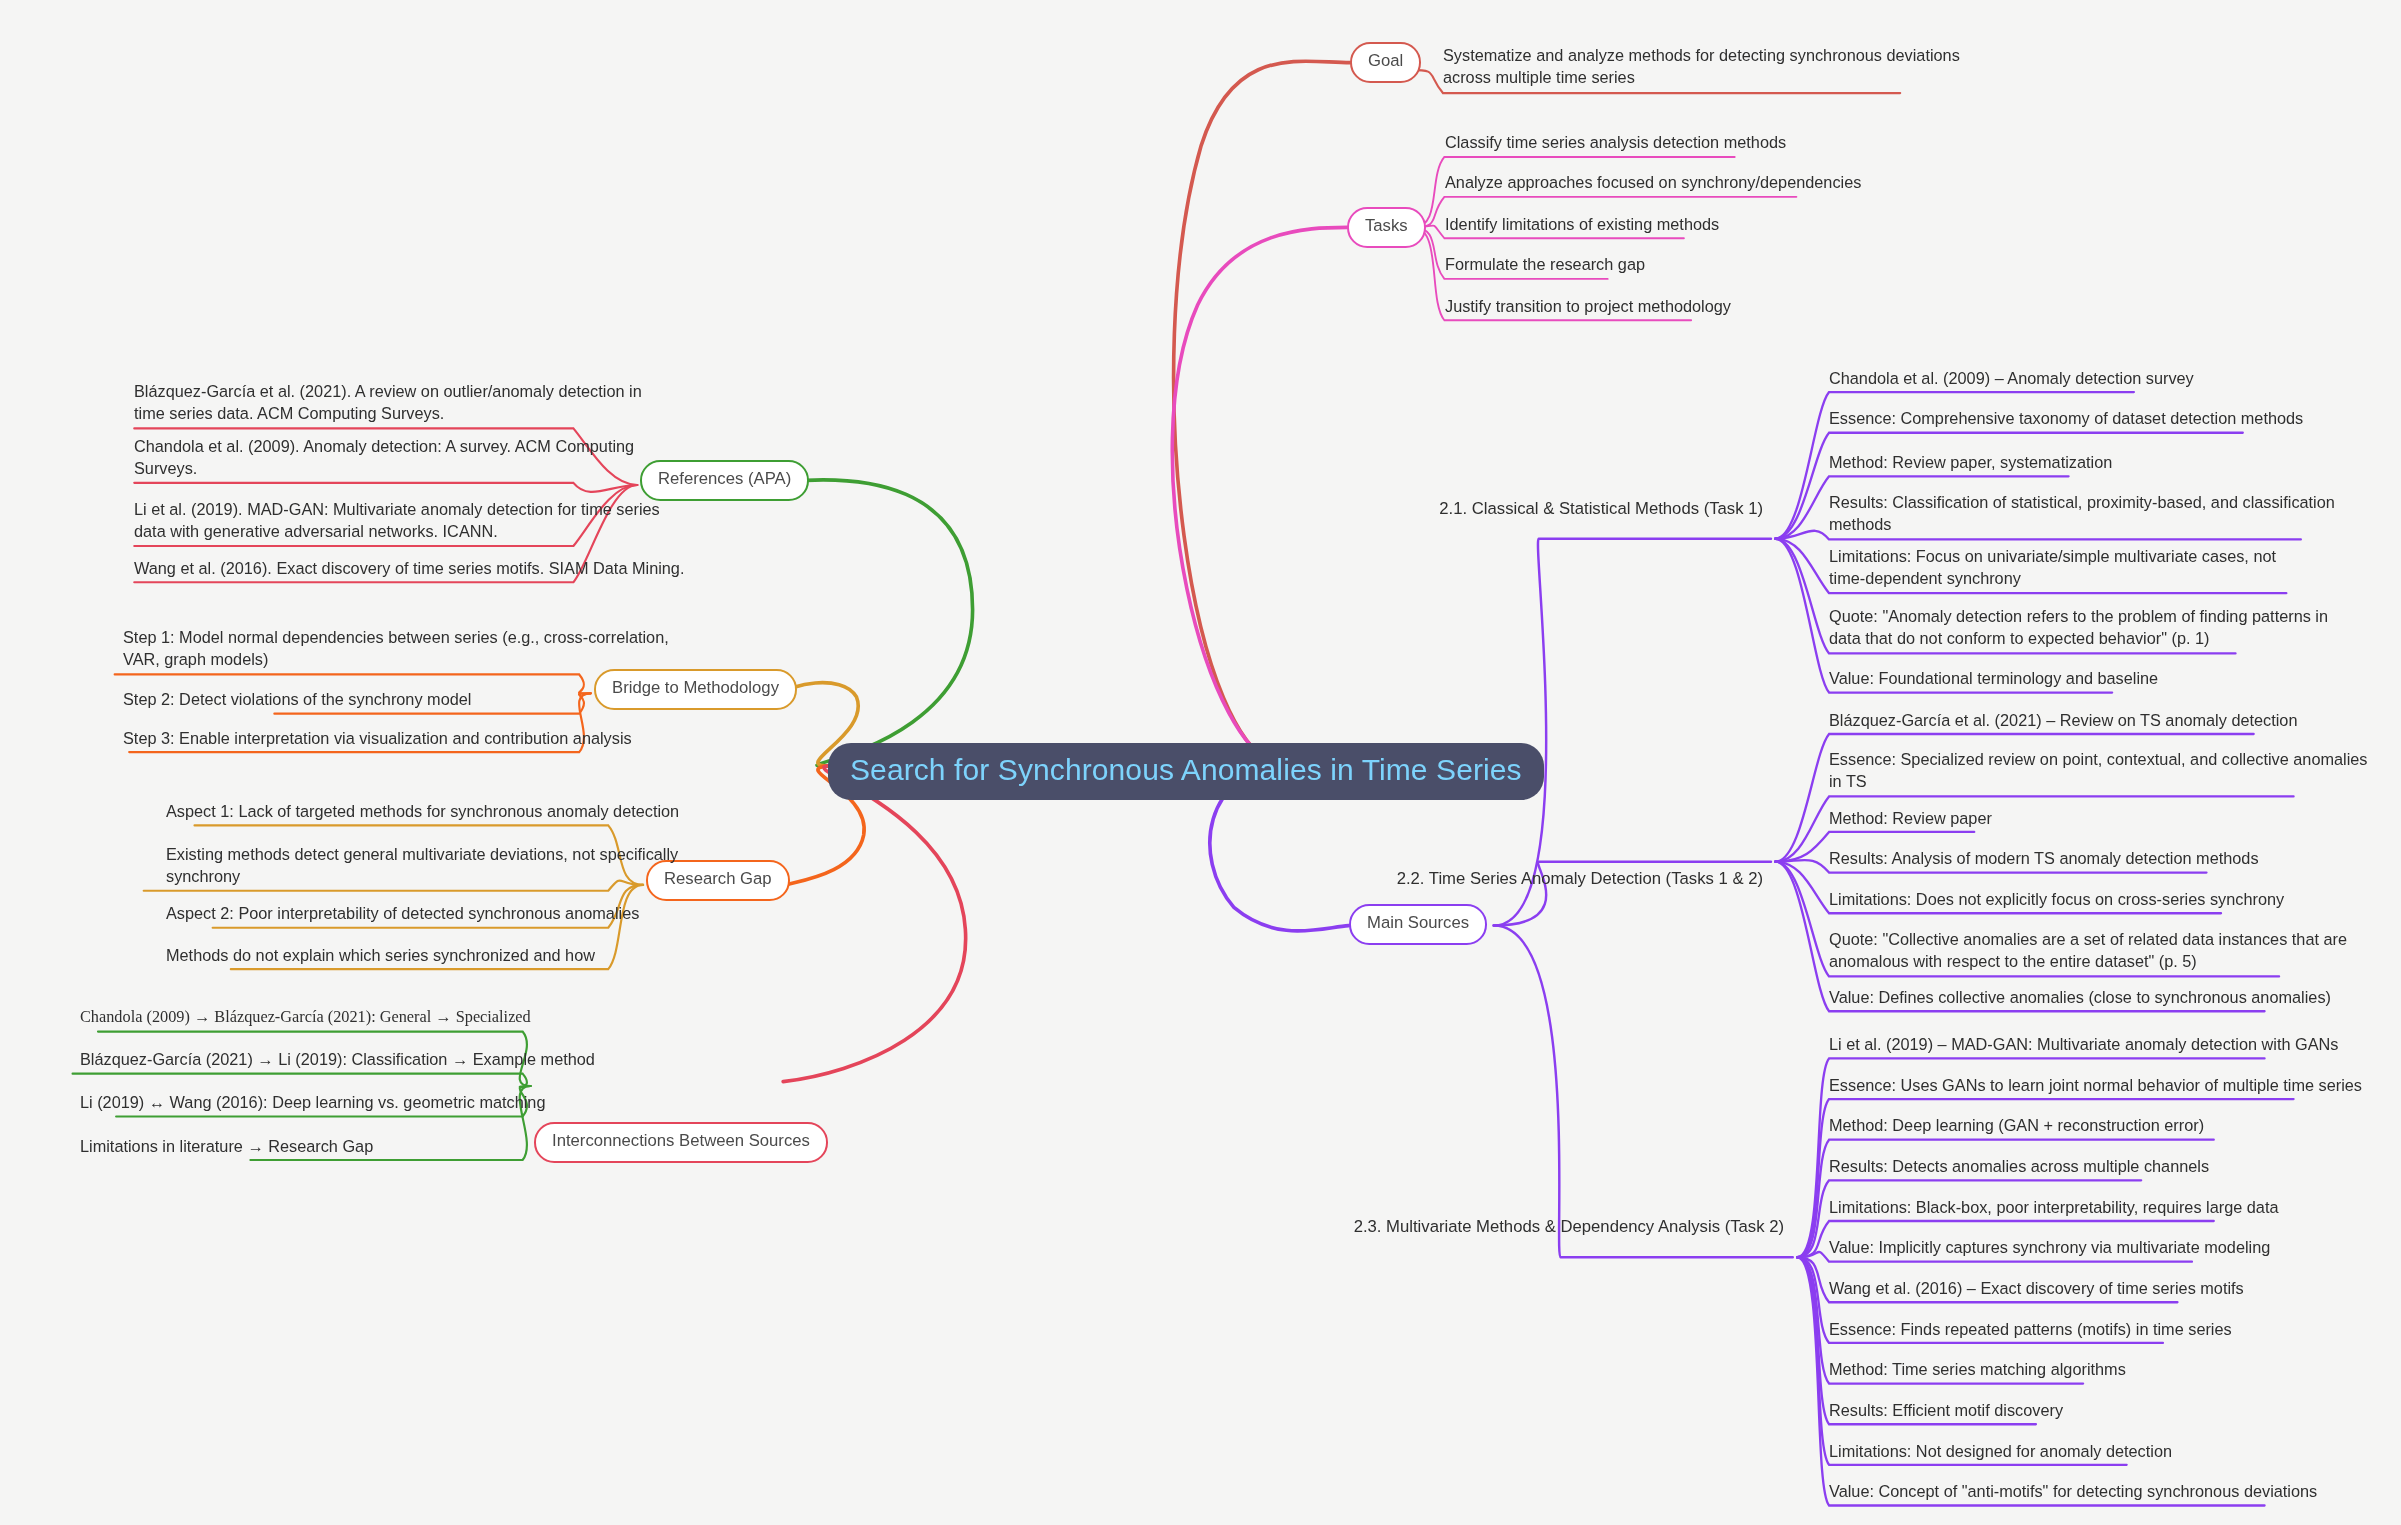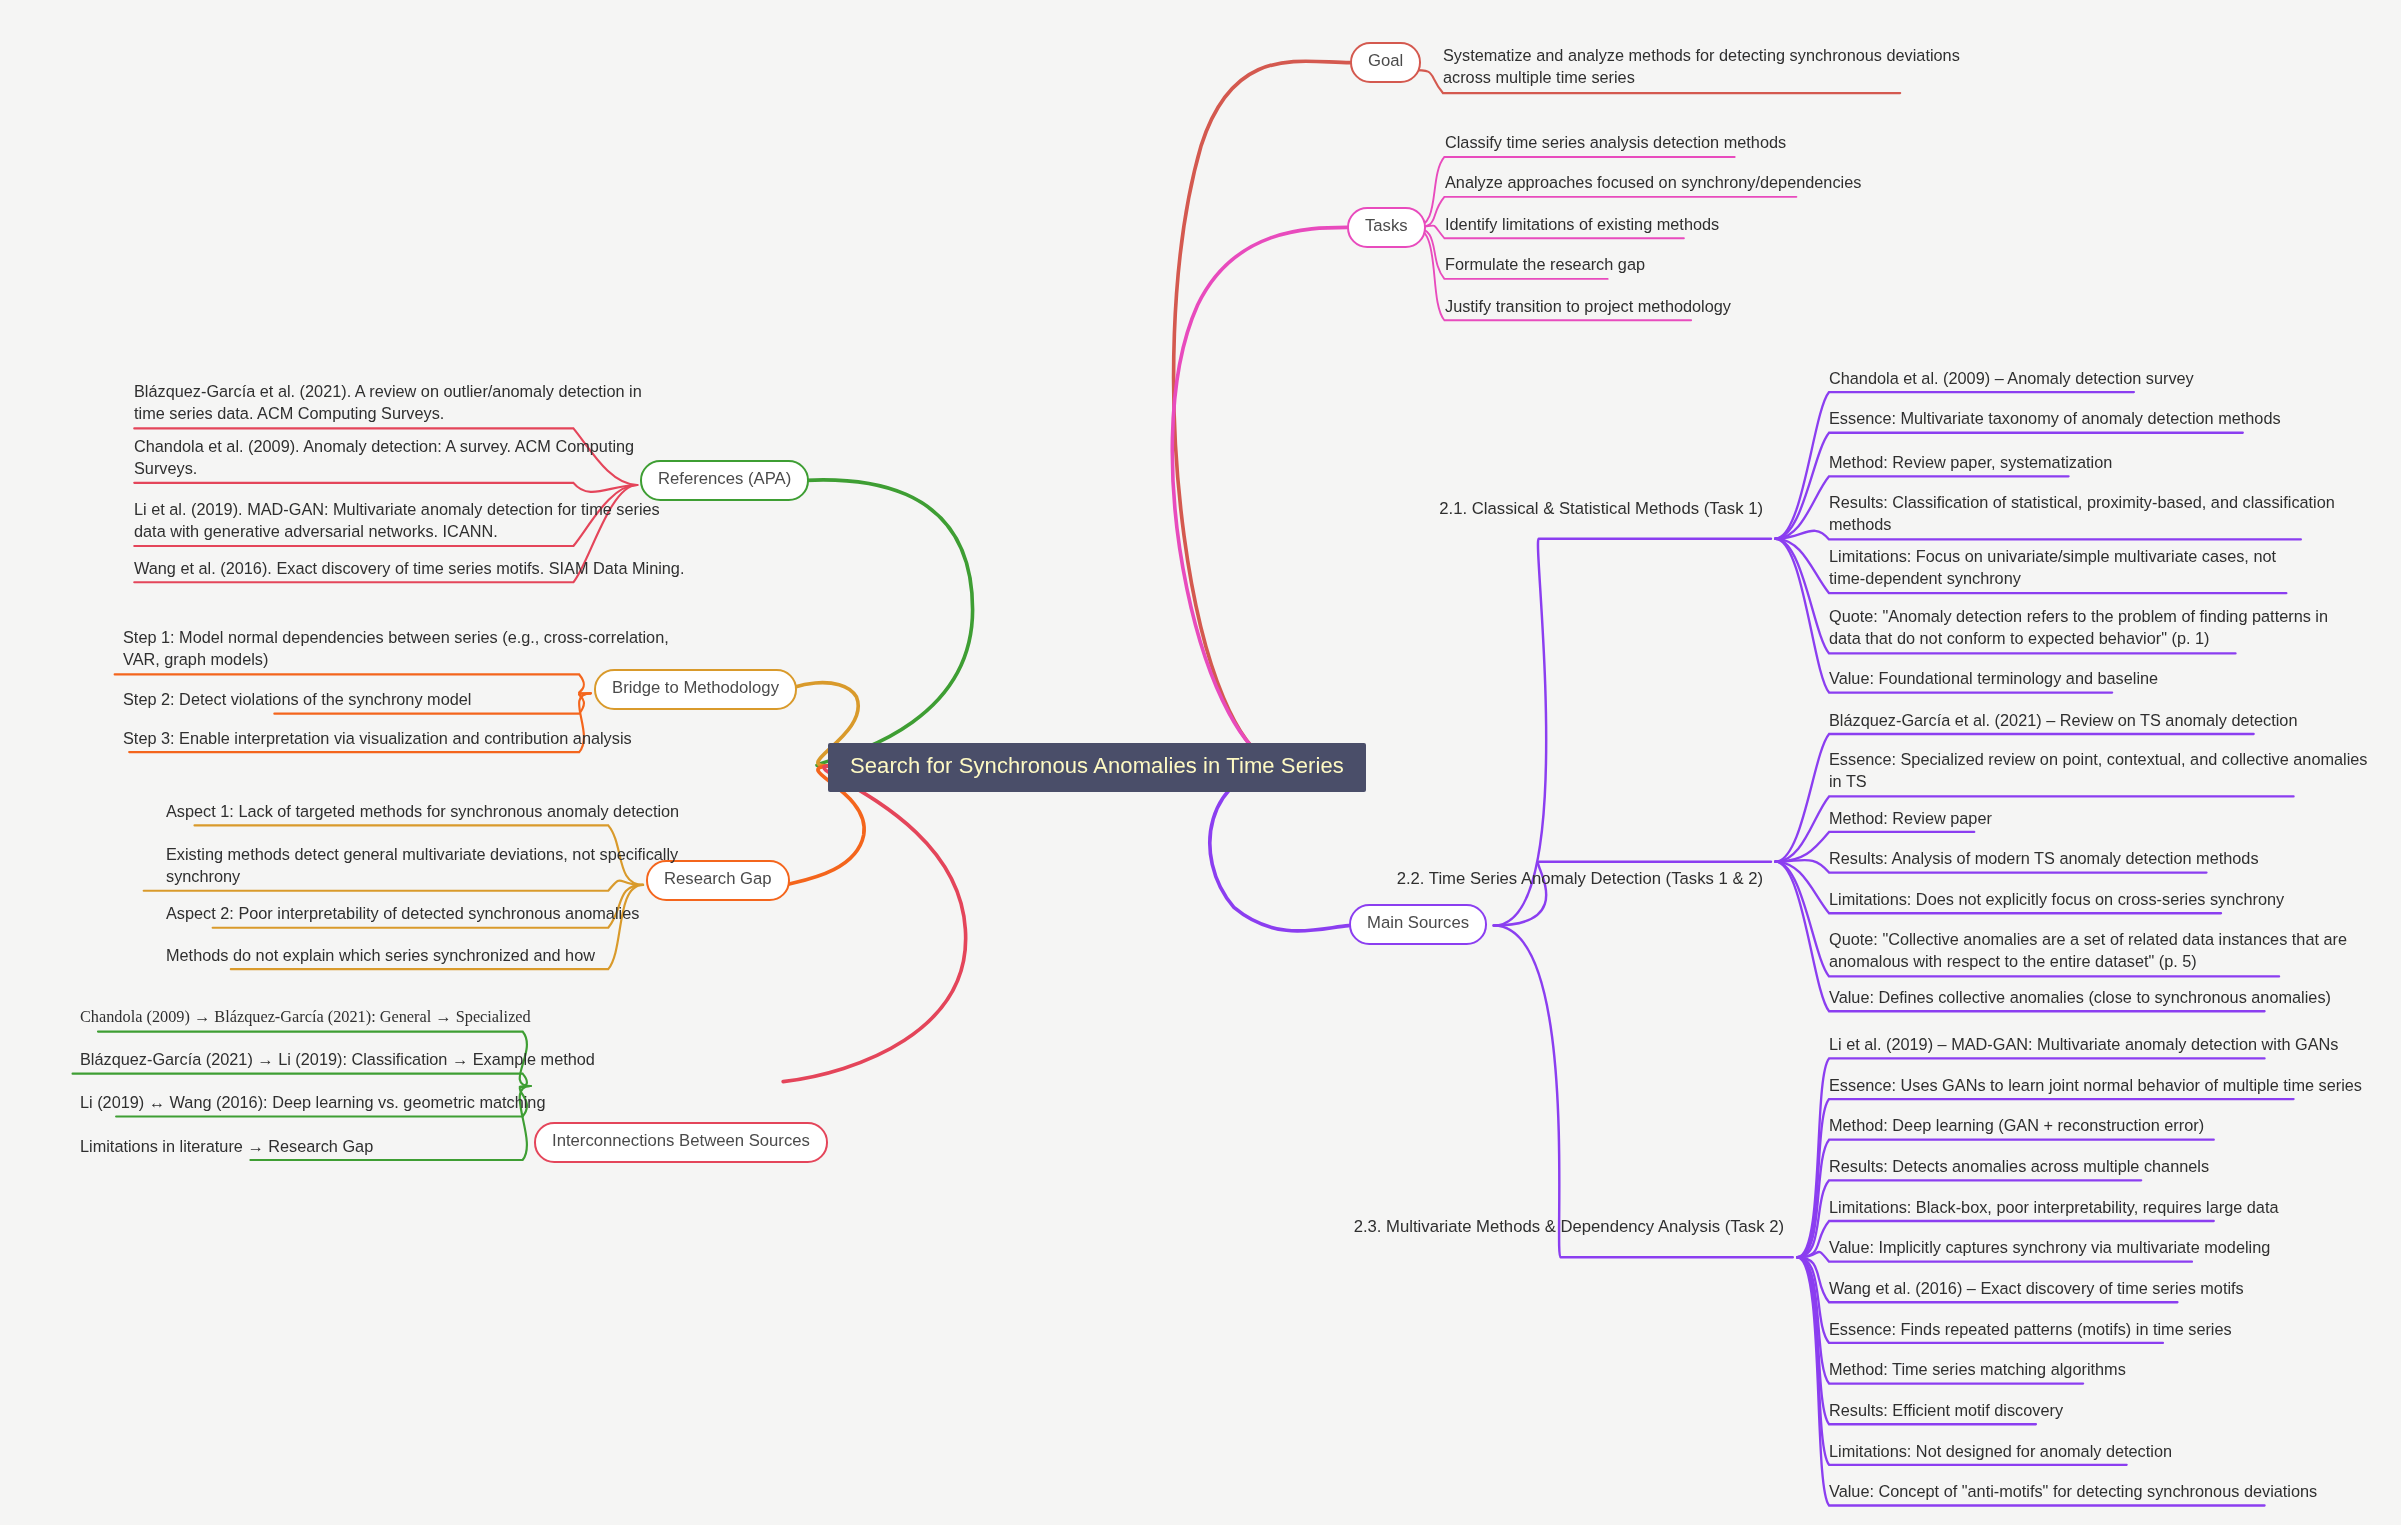--- a/index.html
+++ b/index.html
@@ -5,22 +5,22 @@
   html,body{margin:0;padding:0;background:#f5f5f4;}
   body{width:2401px;height:1526px;position:relative;overflow:hidden;
        font-family:"Liberation Sans",sans-serif;}
   #canvas{position:absolute;left:0;top:0;width:2401px;height:1526px;}
   svg.wires{position:absolute;left:0;top:0;width:2401px;height:1526px;pointer-events:none;}
 
   .node{position:absolute;box-sizing:border-box;}
 
   
   .root{
-    background:#4a4e69;color:#fef9c3;border-radius:2px;
-    font-size:22px;line-height:1;letter-spacing:0.1px;
+    background:#4a4e69;color:#7dd3fc;border-radius:23px;
+    font-size:30px;line-height:1;letter-spacing:0.1px;
     padding:12.3px 22px 14.5px 22px;white-space:nowrap;
   }
 
   
   .pill{
     background:#ffffff;border:2.9px solid #888;border-radius:20.3px;
     color:#4b4b4b;font-size:16.7px;line-height:1;white-space:nowrap;
     padding:9.4px 16px 11px 16px;
   }
 
@@ -103,21 +103,21 @@
 across multiple time series</div>
       <div class="node pill" style="border-color: rgb(232, 75, 189); left: 1347px; top: 207px;">Tasks</div>
       <div class="leaf r" style="left: 1445px; top: 131px;">Classify time series analysis detection methods</div>
       <div class="leaf r" style="left: 1445px; top: 171px;">Analyze approaches focused on synchrony/dependencies</div>
       <div class="leaf r" style="left: 1445px; top: 213px;">Identify limitations of existing methods</div>
       <div class="leaf r" style="left: 1445px; top: 253px;">Formulate the research gap</div>
       <div class="leaf r" style="left: 1445px; top: 295px;">Justify transition to project methodology</div>
       <div class="node pill" style="border-color: rgb(139, 62, 240); left: 1349px; top: 904px;">Main Sources</div>
       <div class="sect" style="transform: translateX(-100%); left: 1763px; top: 498px;">2.1. Classical &amp; Statistical Methods (Task 1)</div>
       <div class="leaf r" style="left: 1829px; top: 367px;">Chandola et al. (2009) – Anomaly detection survey</div>
-      <div class="leaf r" style="left: 1829px; top: 407px;">Essence: Multivariate taxonomy of anomaly detection methods</div>
+      <div class="leaf r" style="left: 1829px; top: 407px;">Essence: Comprehensive taxonomy of dataset detection methods</div>
       <div class="leaf r" style="left: 1829px; top: 451px;">Method: Review paper, systematization</div>
       <div class="leaf r" style="left: 1829px; top: 491px;">Results: Classification of statistical, proximity-based, and classification
 methods</div>
       <div class="leaf r" style="left: 1829px; top: 545px;">Limitations: Focus on univariate/simple multivariate cases, not
 time-dependent synchrony</div>
       <div class="leaf r" style="left: 1829px; top: 605px;">Quote: "Anomaly detection refers to the problem of finding patterns in
 data that do not conform to expected behavior" (p. 1)</div>
       <div class="leaf r" style="left: 1829px; top: 667px;">Value: Foundational terminology and baseline</div>
       <div class="sect" style="transform: translateX(-100%); left: 1763px; top: 868px;">2.2. Time Series Anomaly Detection (Tasks 1 &amp; 2)</div>
       <div class="leaf r" style="left: 1829px; top: 709px; text-align: center;">Blázquez-García et al. (2021) – Review on TS anomaly detection</div>

